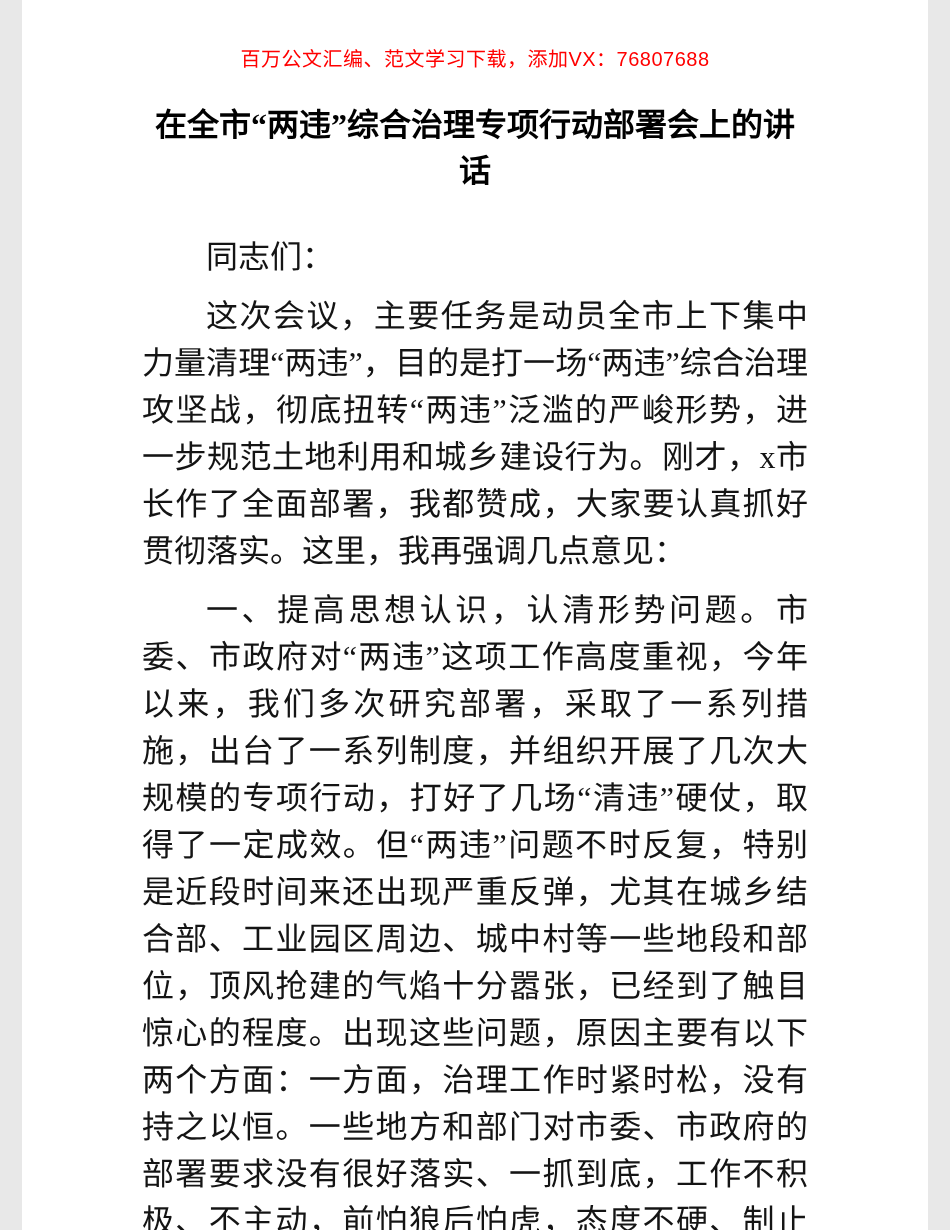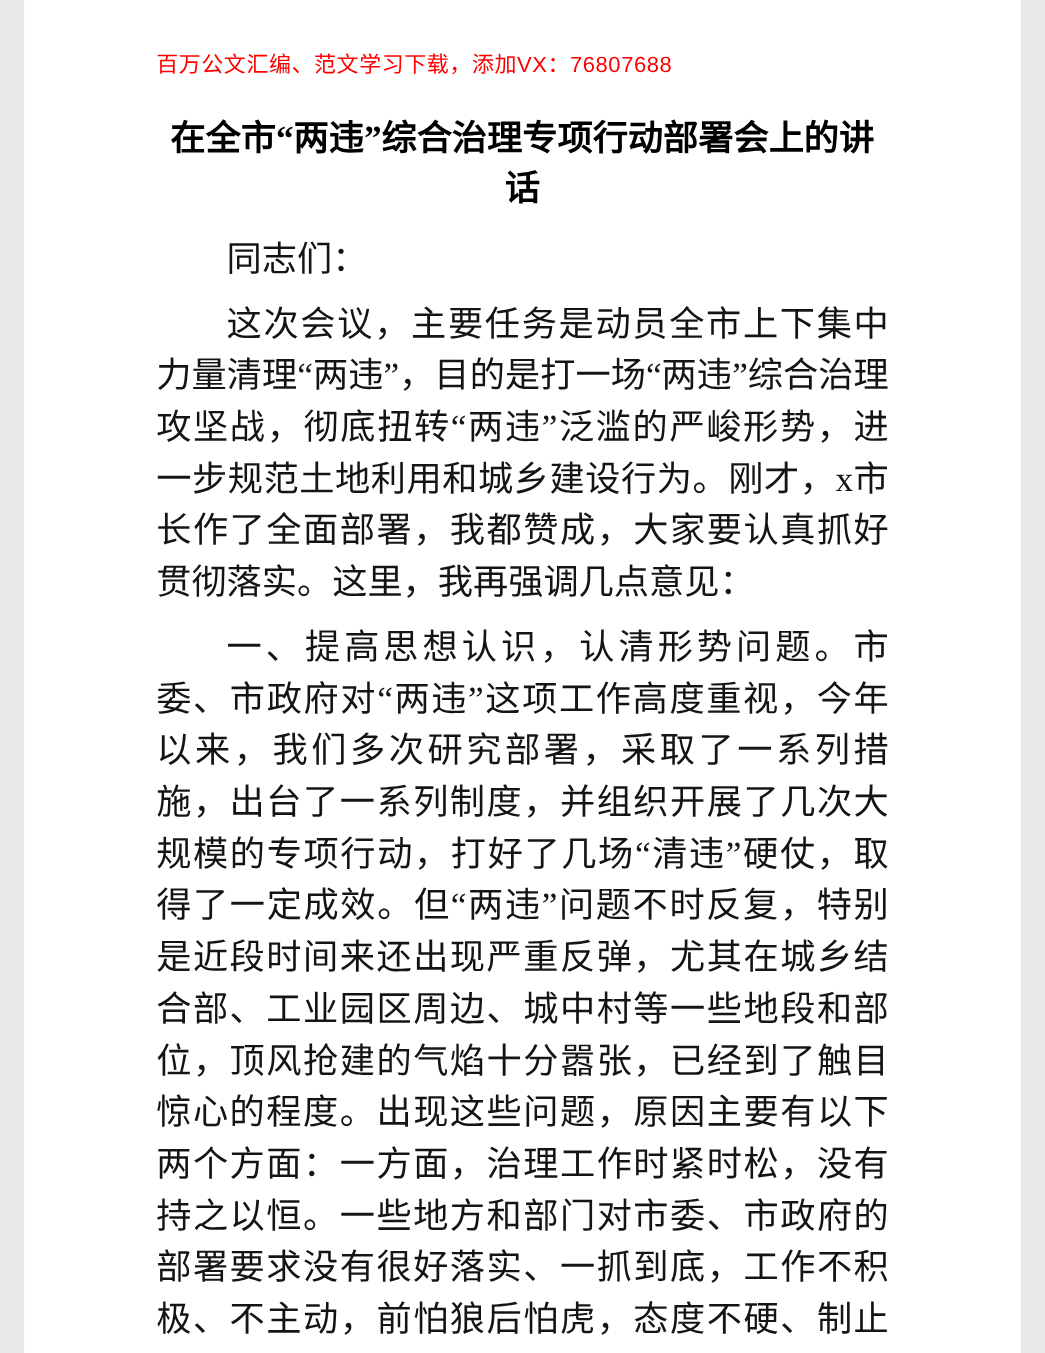--- a/index.html
+++ b/index.html
@@ -15,32 +15,32 @@
     width: 906px;
     min-height: 1230px;
     margin: 0 auto;
     background: #ffffff;
     padding: 46px 120px 60px 120px;
   }
   .promo {
     color: #ff0000;
     font-size: 20px;
     line-height: 26px;
-    text-align: left;
+    text-align: center;
     margin: 0 0 30px 0;
     font-family: "Liberation Sans", "DejaVu Sans", sans-serif;
     letter-spacing: 0.5px;
   }
   .doc-title {
     color: #000000;
     font-size: 32px;
     font-weight: 700;
     line-height: 46px;
     text-align: center;
-    margin: 0 0 18px 0;
+    margin: 0 0 40px 0;
   }
   .doc-body p {
     color: #141414;
     font-size: 32px;
     line-height: 47px;
     text-align: justify;
     text-indent: 2em;
     margin: 0 0 12px 0;
     word-break: break-all;
   }

